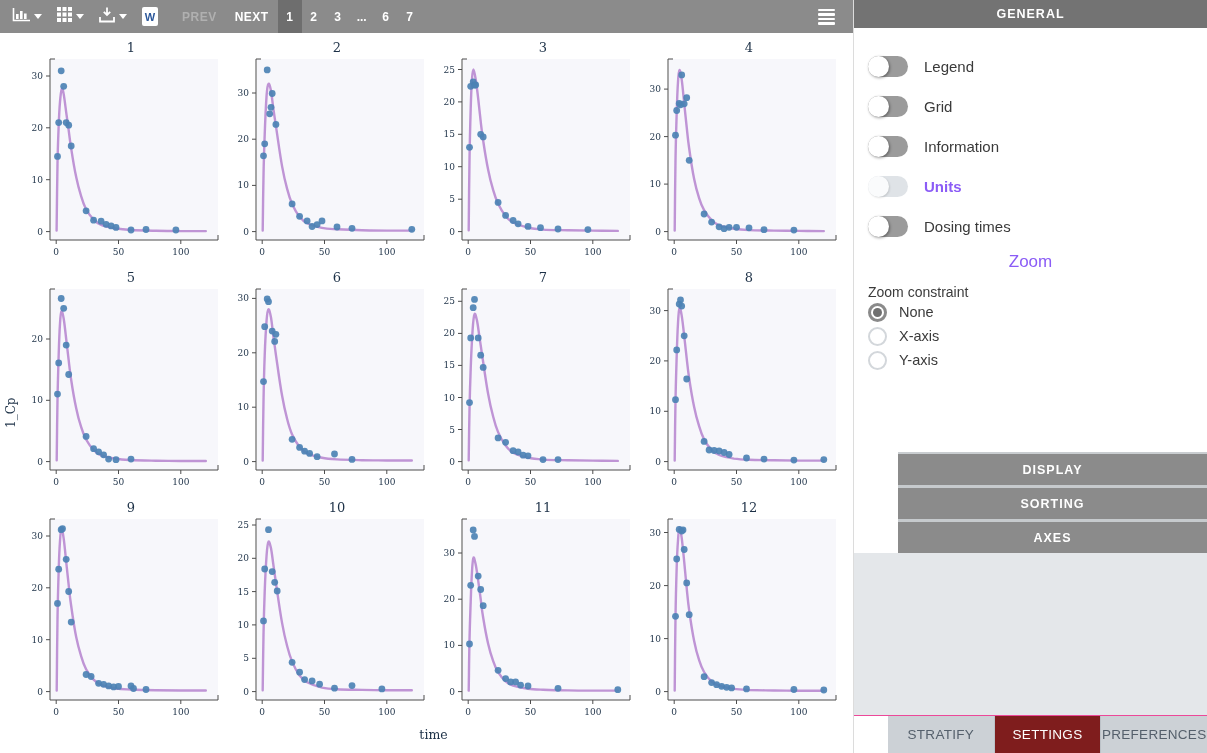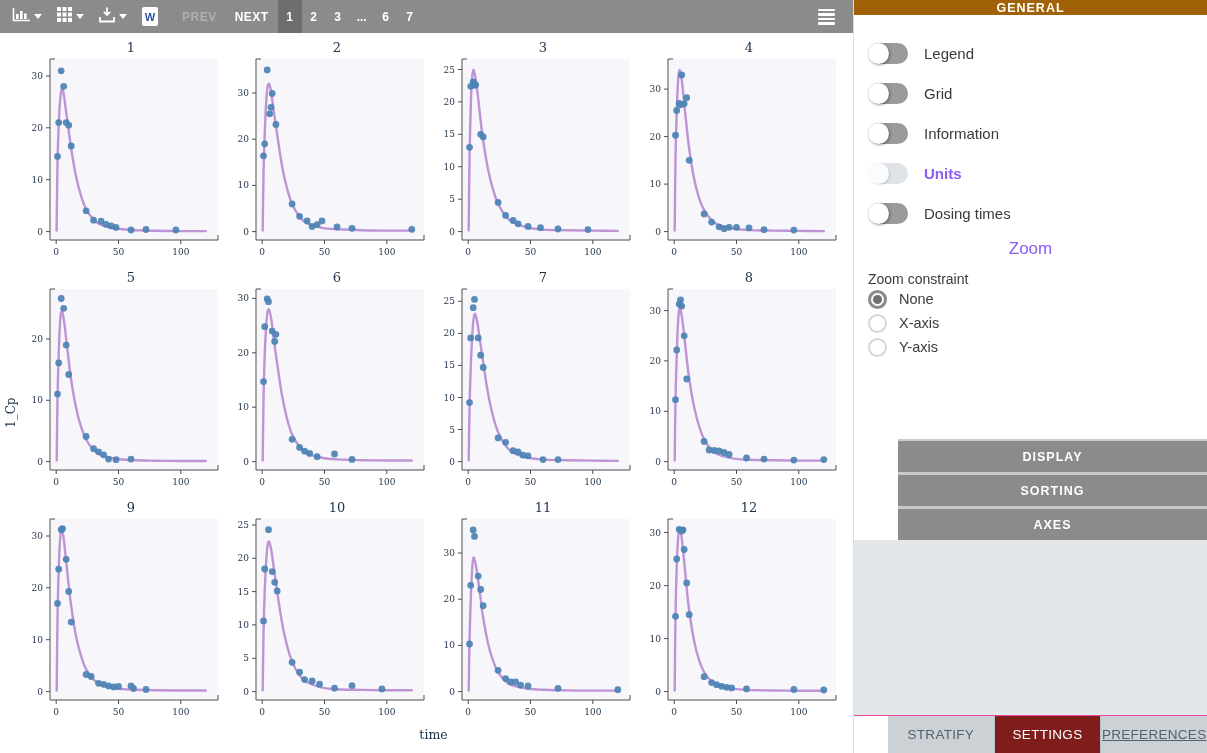--- a/index.html
+++ b/index.html
@@ -22,21 +22,21 @@
   .plots-wrap{position:relative;flex:1;padding:4px 0 0 14px;}
   #plot-grid{display:grid;grid-template-columns:repeat(4,206px);grid-auto-rows:230px;}
   .plot-cell{position:relative;}
   .tick{font-family:"DejaVu Serif",serif;font-size:9px;fill:#1d3147;}
   .ptitle{font-family:"DejaVu Serif",serif;font-size:13px;fill:#1d3147;}
   .ylabel{position:absolute;left:4px;top:395px;transform:rotate(-90deg);transform-origin:0 0;font-family:"DejaVu Serif",serif;font-size:12px;color:#1d3147;white-space:nowrap;}
   .xlabel{height:20px;text-align:center;font-family:"DejaVu Serif",serif;font-size:12.5px;color:#1d3147;}
 
   
   .sidebar{width:354px;flex:none;display:flex;flex-direction:column;background:#fff;border-left:1px solid #dcdcdc;box-sizing:border-box;}
-  .side-header{height:15px;flex:none;background:#a16207;color:#fff;font-weight:700;font-size:12.5px;letter-spacing:1px;display:flex;align-items:center;justify-content:center;cursor:pointer;}
+  .side-header{height:28px;flex:none;background:#737373;color:#fff;font-weight:700;font-size:12.5px;letter-spacing:1px;display:flex;align-items:center;justify-content:center;cursor:pointer;}
   .side-content{height:424px;flex:none;box-sizing:border-box;padding:24px 14px 0 14px;overflow:hidden;}
   .toggle-row{display:flex;align-items:center;height:28px;margin-bottom:12px;}
   .toggle{width:40px;height:21px;border-radius:11px;background:#9b9b9b;position:relative;flex:none;cursor:pointer;}
   .toggle::before{content:"";position:absolute;left:0;top:0;width:21px;height:21px;border-radius:50%;background:#fff;box-shadow:1px 1px 3px rgba(0,0,0,.4);}
   .toggle-label{margin-left:16px;font-size:15px;color:#3a3a3a;}
   .toggle-row.disabled .toggle{background:#dfe3e7;cursor:default;}
   .toggle-row.disabled .toggle::before{background:#fafbfc;box-shadow:1px 1px 2px rgba(0,0,0,.12);}
   .toggle-row.disabled .toggle-label{color:#8b5cf6;font-weight:bold;}
   .zoom-title{margin-top:8px;text-align:center;font-size:17px;color:#8b5cf6;}
   .zoom-constraint-label{margin-top:12px;font-size:14px;color:#3b3b3b;}
@@ -44,21 +44,21 @@
   .radio{box-sizing:border-box;width:19px;height:19px;border:2px solid #d3d7db;border-radius:50%;background:#fff;flex:none;display:flex;align-items:center;justify-content:center;}
   .radio-row.selected .radio{border:3px solid #8a8a8a;}
   .radio-row.selected .radio::after{content:"";width:9px;height:9px;border-radius:50%;background:#707070;}
   .radio-label{margin-left:12px;font-size:14.5px;color:#3b3b3b;}
   .link-row{margin-top:18px;}
   .side-panels{flex:none;display:flex;flex-direction:column;background:#c6cacd;gap:3px;border-top:2px solid #c9cdd0;margin-left:44px;}
   .panel-bar{height:31px;background:#8b8b8b;color:#fff;font-weight:700;font-size:12.5px;letter-spacing:1px;display:flex;align-items:center;justify-content:center;cursor:pointer;}
   .side-filler{flex:1;background:#e4e7ea;}
   .side-tabs{height:37px;flex:none;display:flex;border-top:1px solid #ec4899;padding-left:34px;}
   .side-tab{flex:1;display:flex;align-items:center;justify-content:center;background:#ccd1d6;color:#55606c;font-size:13.5px;cursor:pointer;border-right:1px solid #bcc2c8;letter-spacing:.3px;}
-  .side-tab:last-child{border-right:none;text-decoration:underline;}
+  .side-tab:last-child{border-right:none;}
   .side-tab.active{background:#7f1d1d;color:#fff;}
 </style>
 </head>
 <body>
 
 <div class="app">
   <div class="left">
     <div class="toolbar">
       <div class="tool-group">
         <span>

